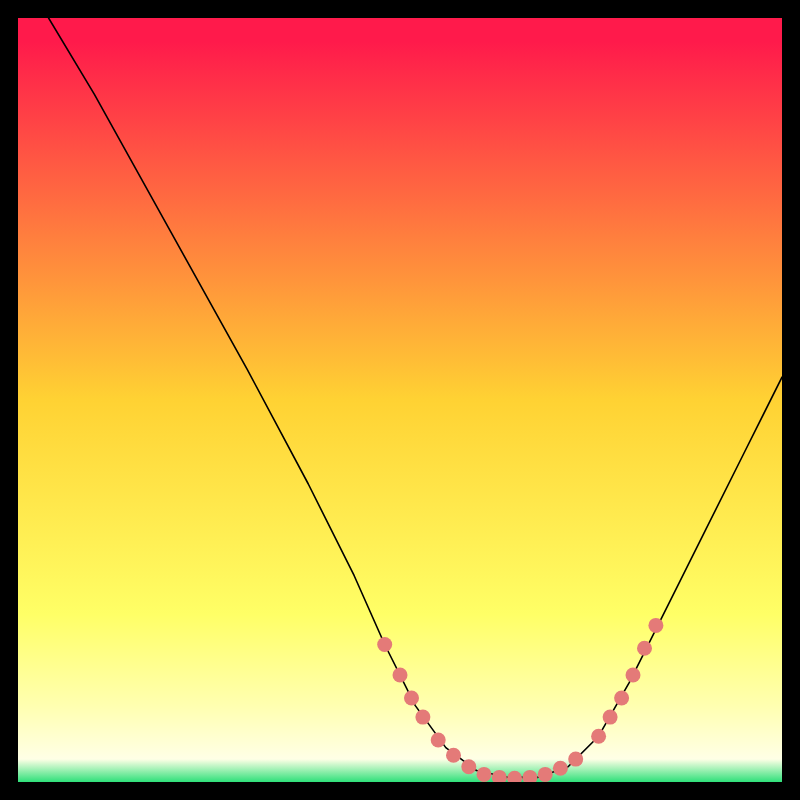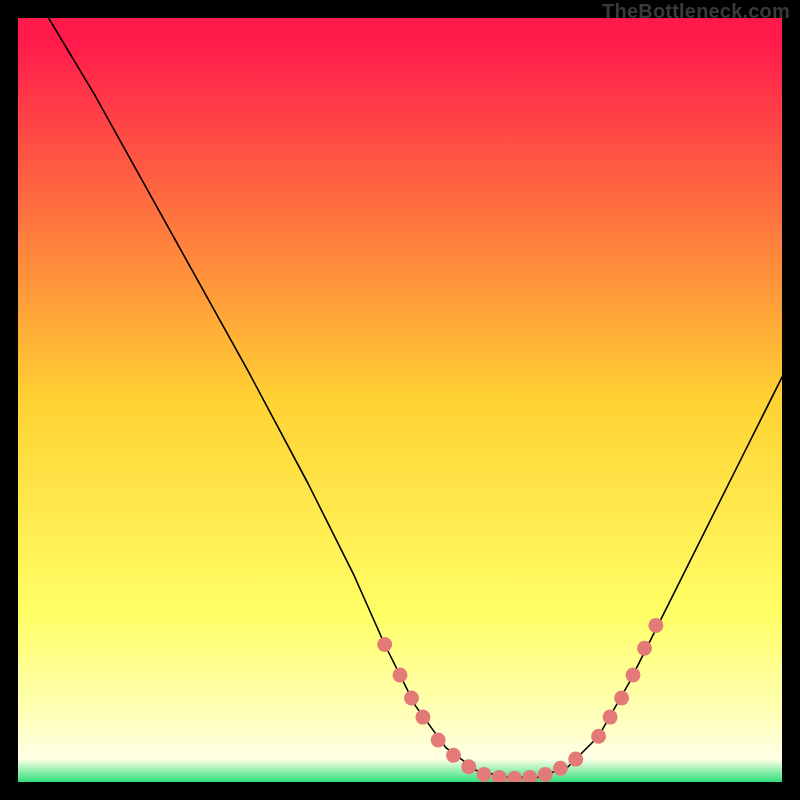--- a/index.html
+++ b/index.html
@@ -32,21 +32,20 @@
     font-weight: 700;
     font-size: 20px;
     letter-spacing: 0.2px;
     z-index: 5;
   }
 </style>
 </head>
 <body>
 
 <div class="frame">
-  <div class="watermark">TheBottleneck.com</div>
 
   <div class="plot-area">
     <svg id="chart-svg" width="764" height="764" viewBox="0 0 764 764" xmlns="http://www.w3.org/2000/svg">
       <defs>
         <linearGradient id="bg-grad" x1="0" y1="0" x2="0" y2="1">
             <stop offset="0.0%" stop-color="#ff1a4b"></stop>
             <stop offset="3.0%" stop-color="#ff1a4b"></stop>
             <stop offset="50.0%" stop-color="#ffd233"></stop>
             <stop offset="78.0%" stop-color="#ffff66"></stop>
             <stop offset="90.0%" stop-color="#ffffb0"></stop>

